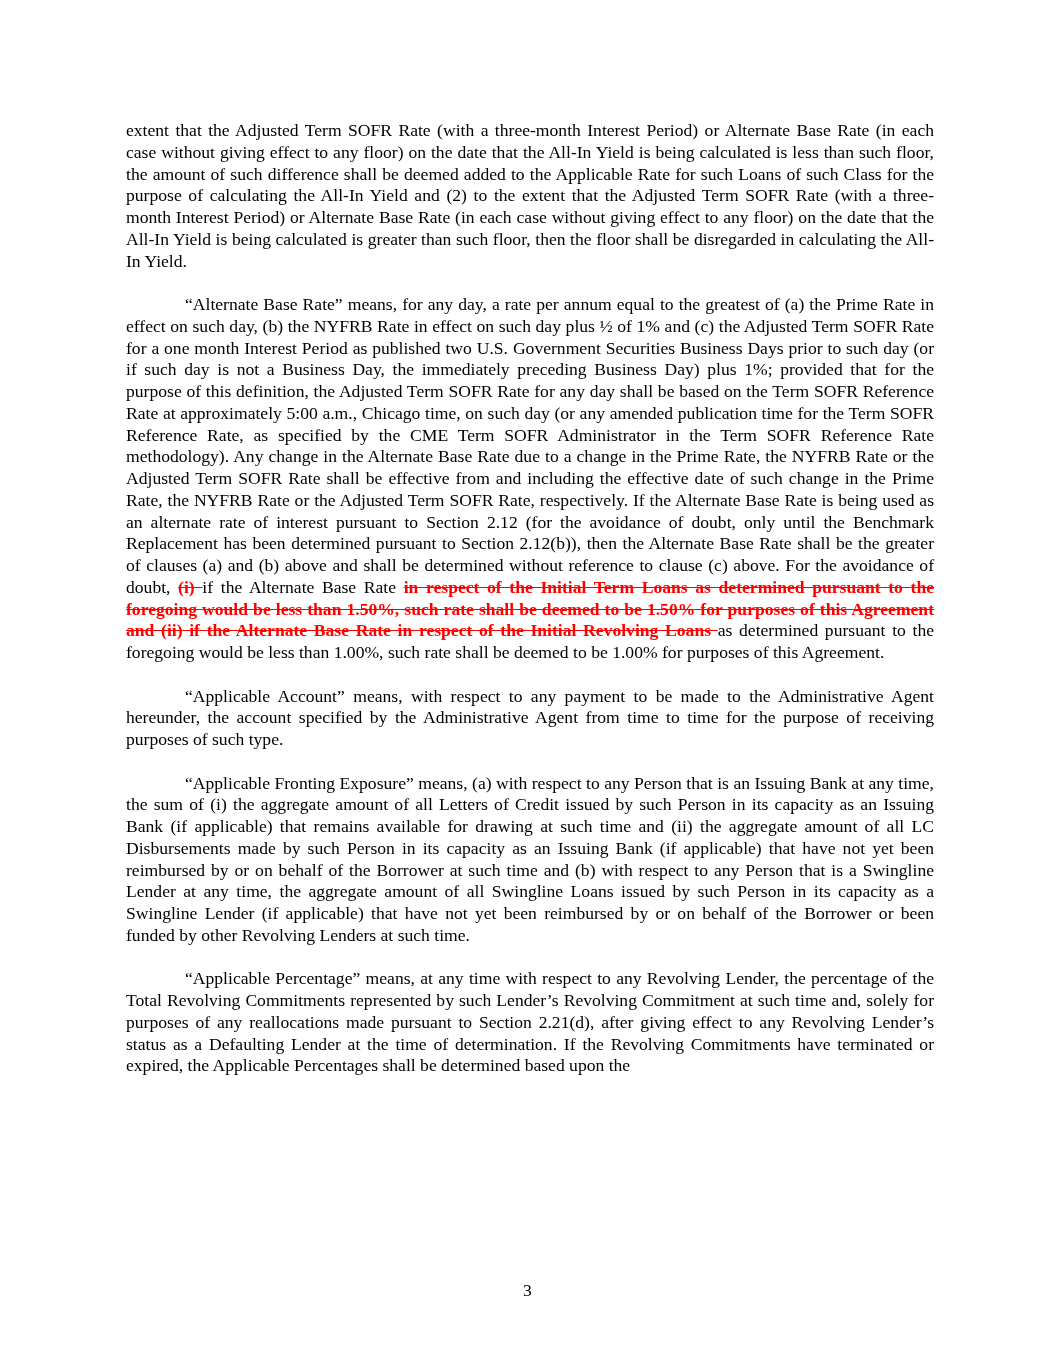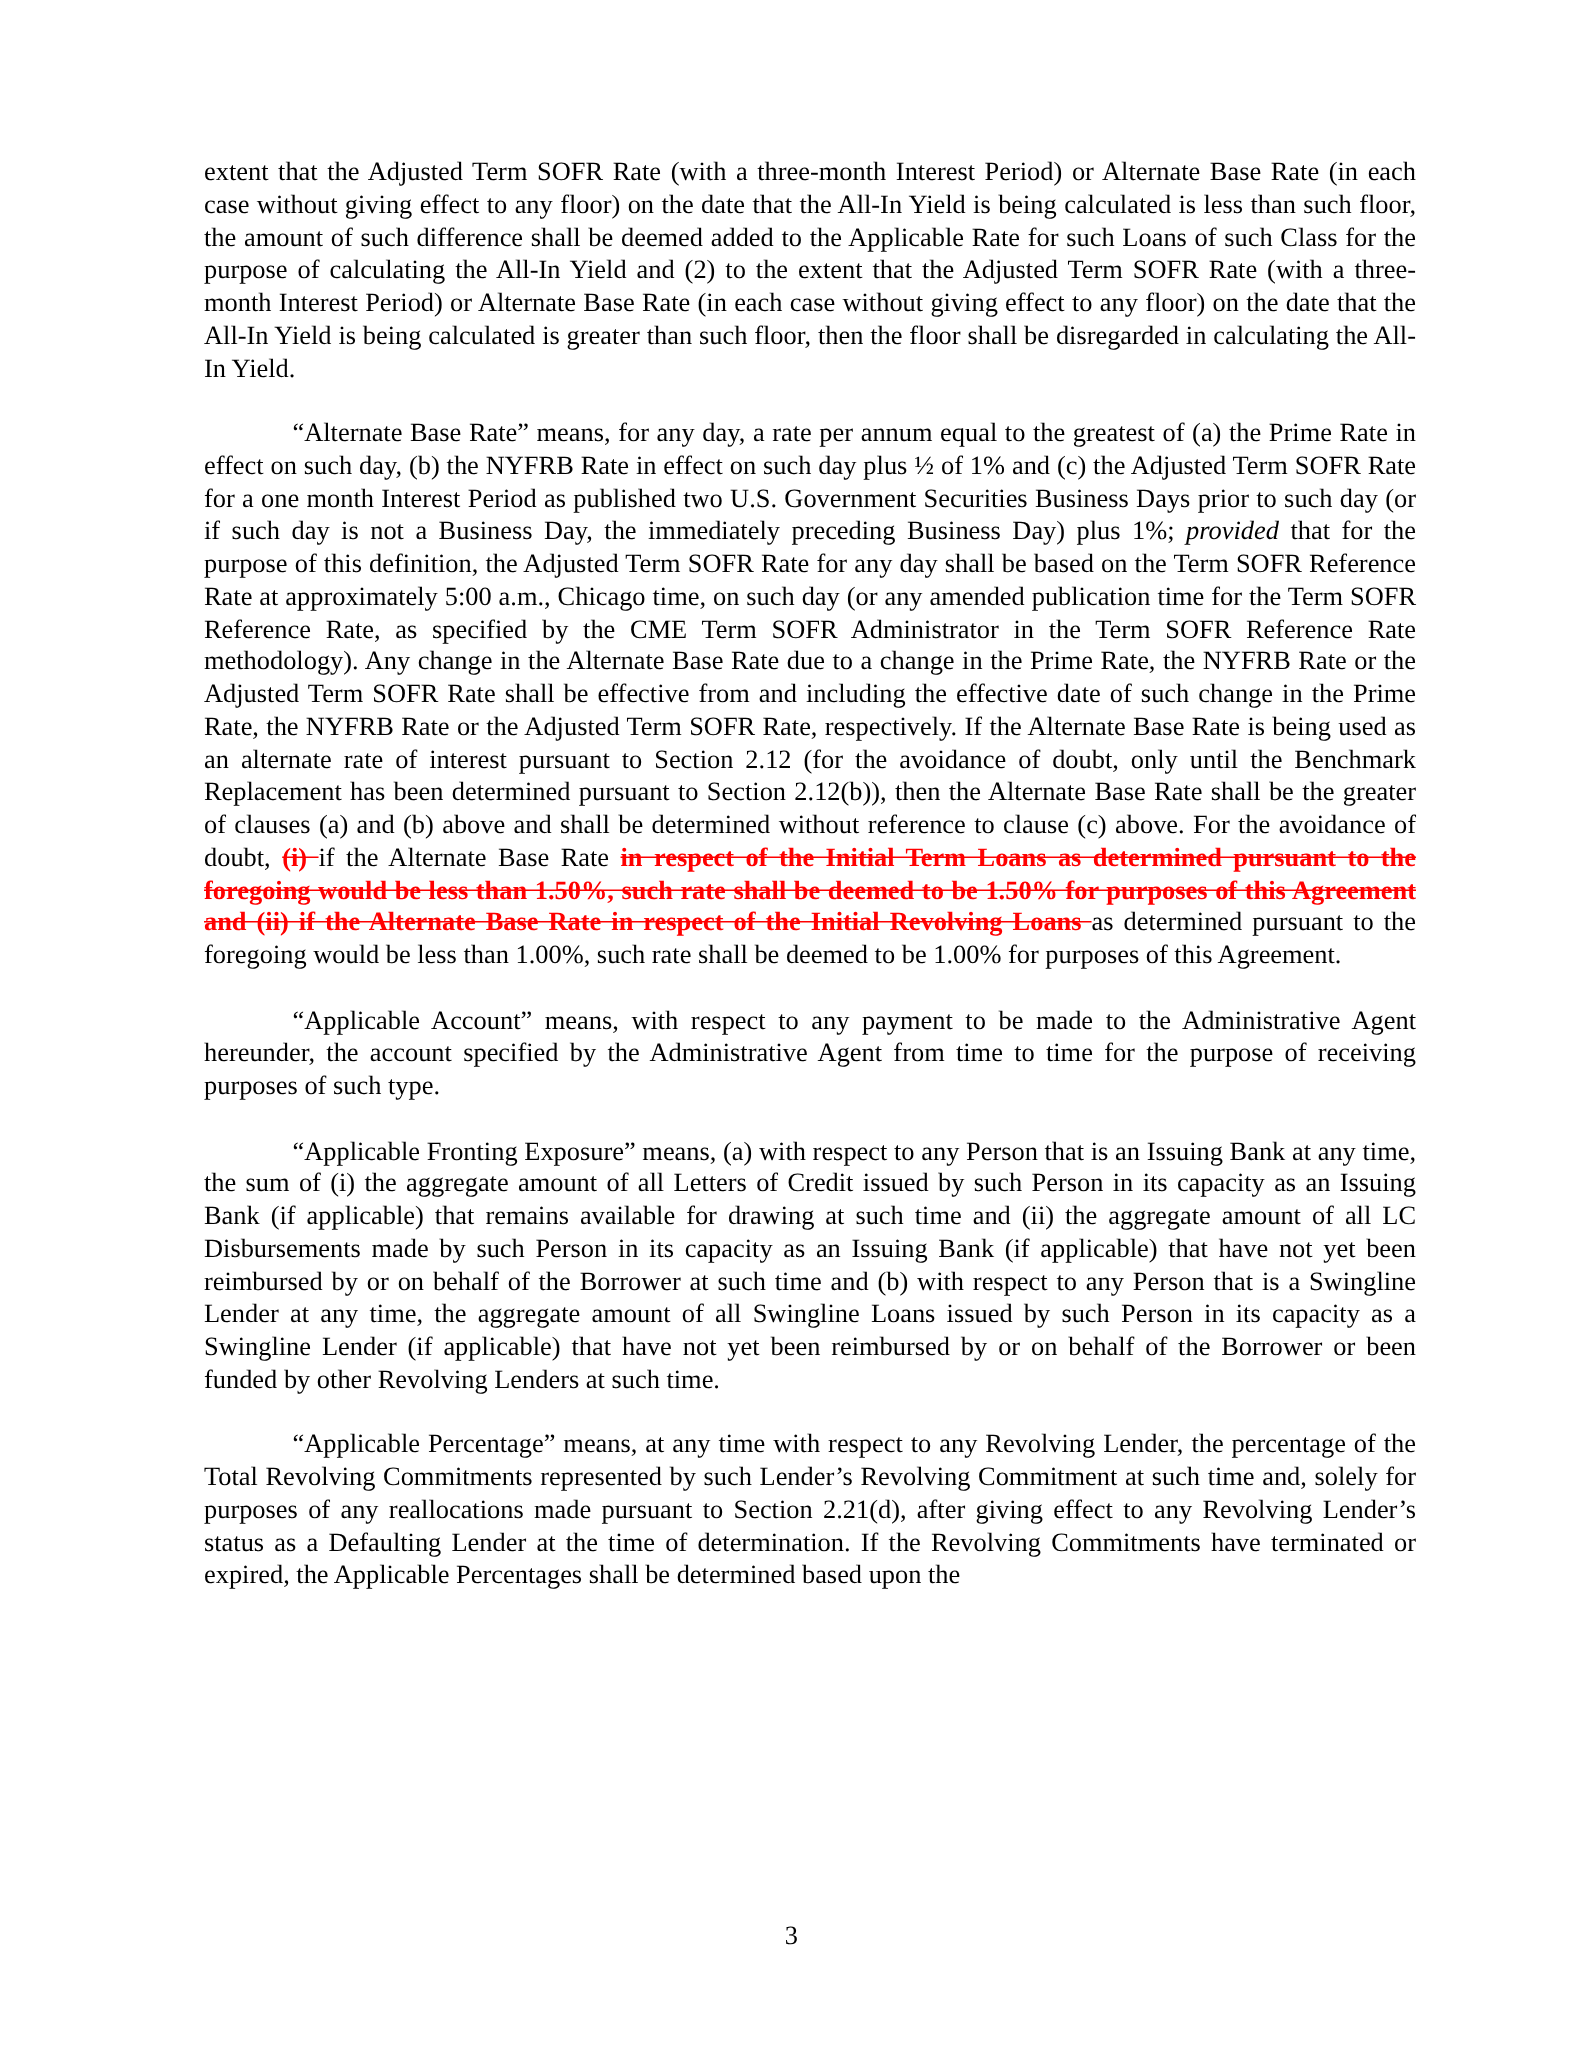--- a/index.html
+++ b/index.html
@@ -14,35 +14,34 @@
     background: #ffffff;
     font-family: "Liberation Serif", "DejaVu Serif", serif;
     font-size: 17.6px;
     line-height: 21.75px;
     color: #000000;
     overflow: hidden;
   }
   .content {
     position: absolute;
     left: 126px;
-    top: 104px;
+    top: 120px;
     width: 808px;
     text-align: justify;
-    margin-left: 10px;
   }
   .content p {
     margin: 0 0 21.75px 0;
     padding: 0;
   }
   .content p.indent {
     text-indent: 59px;
   }
   .run-normal { }
   .run-bold { font-weight: normal; }
-  .run-italic { font-style: italic; }
+  .run-italic { }
   .run-redstrike {
     color: #ff0000;
     font-weight: bold;
     text-decoration: line-through;
   }
   .footer {
     position: absolute;
     top: 1280px;
     left: 0;
     width: 100%;

